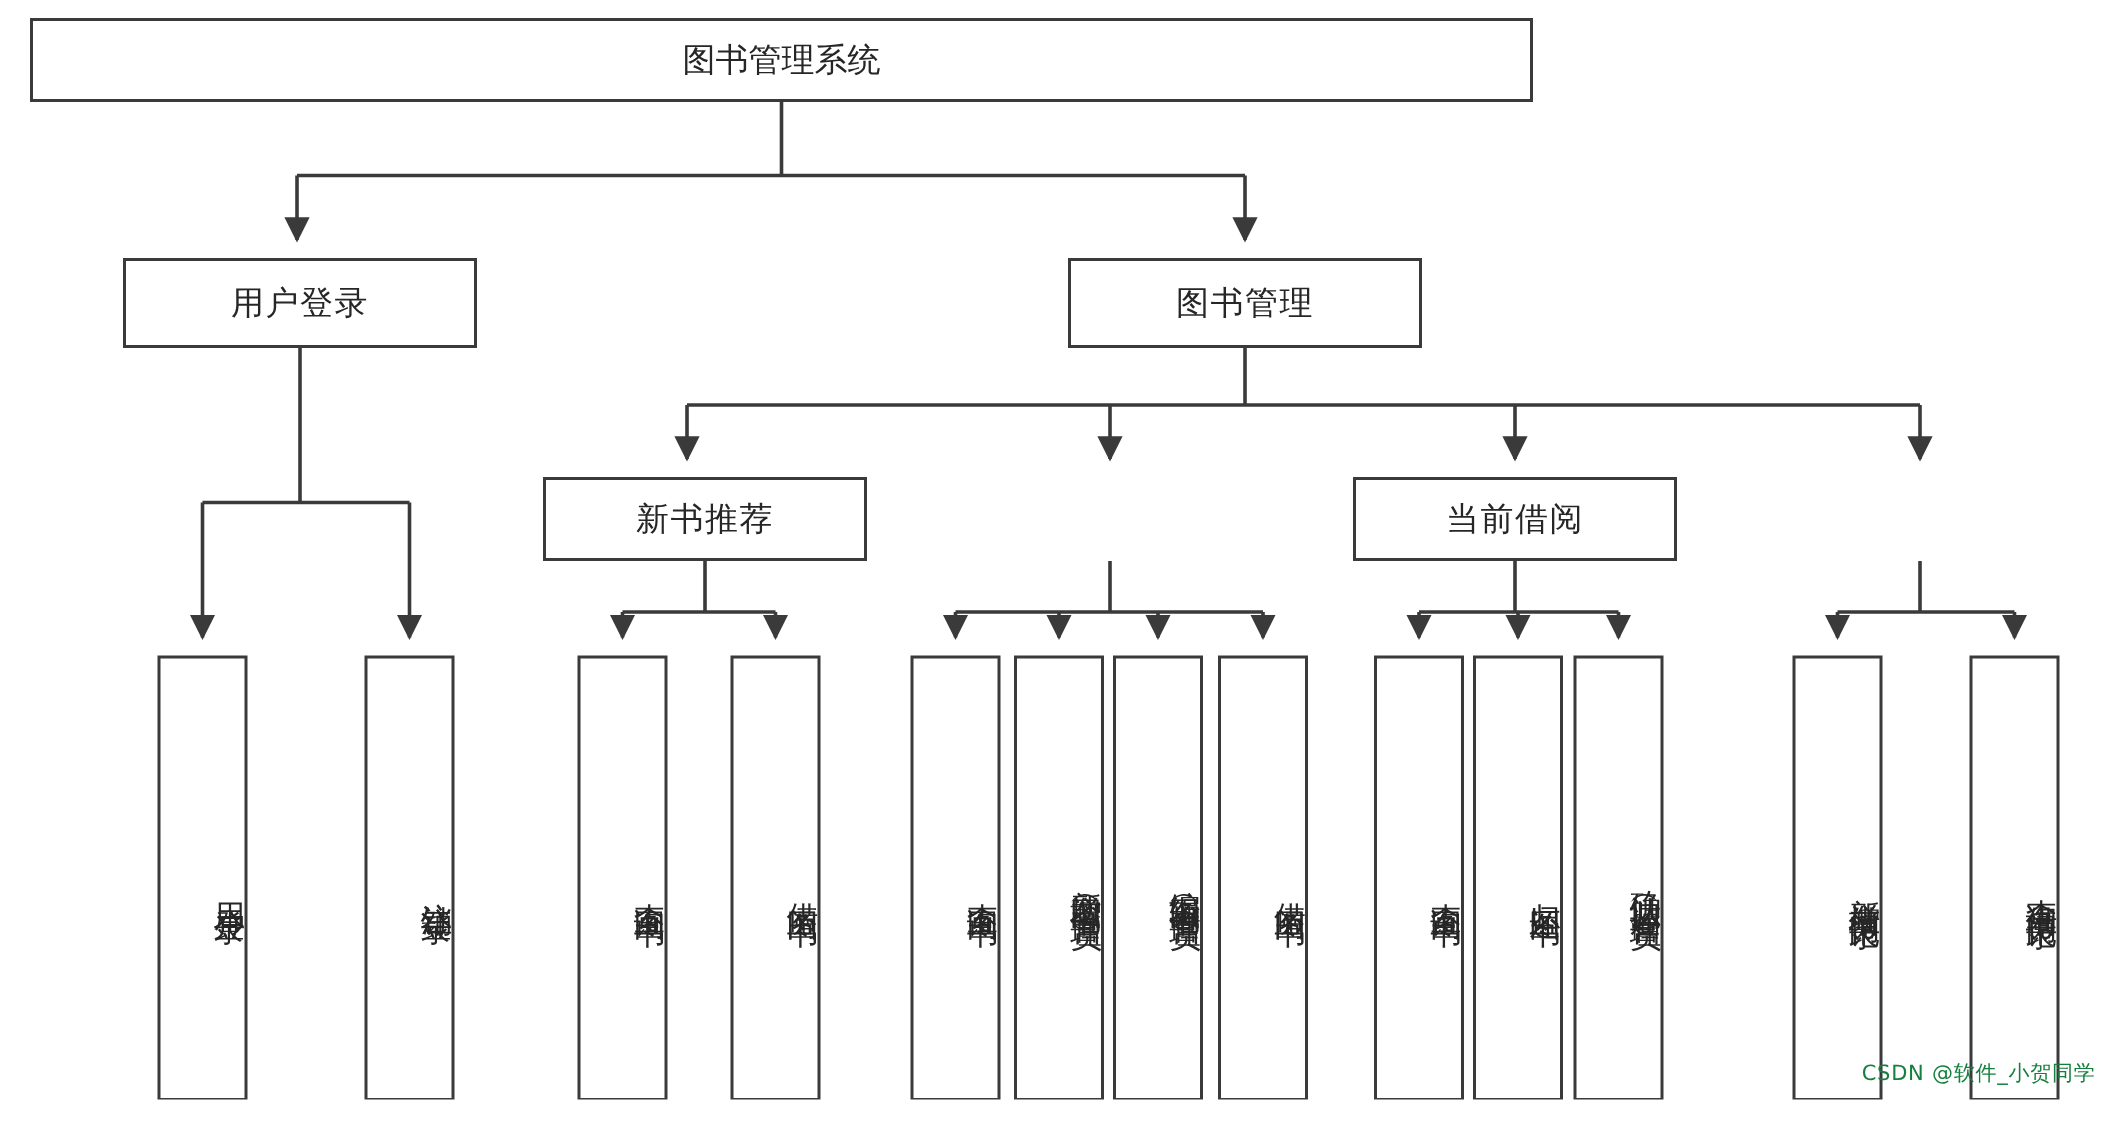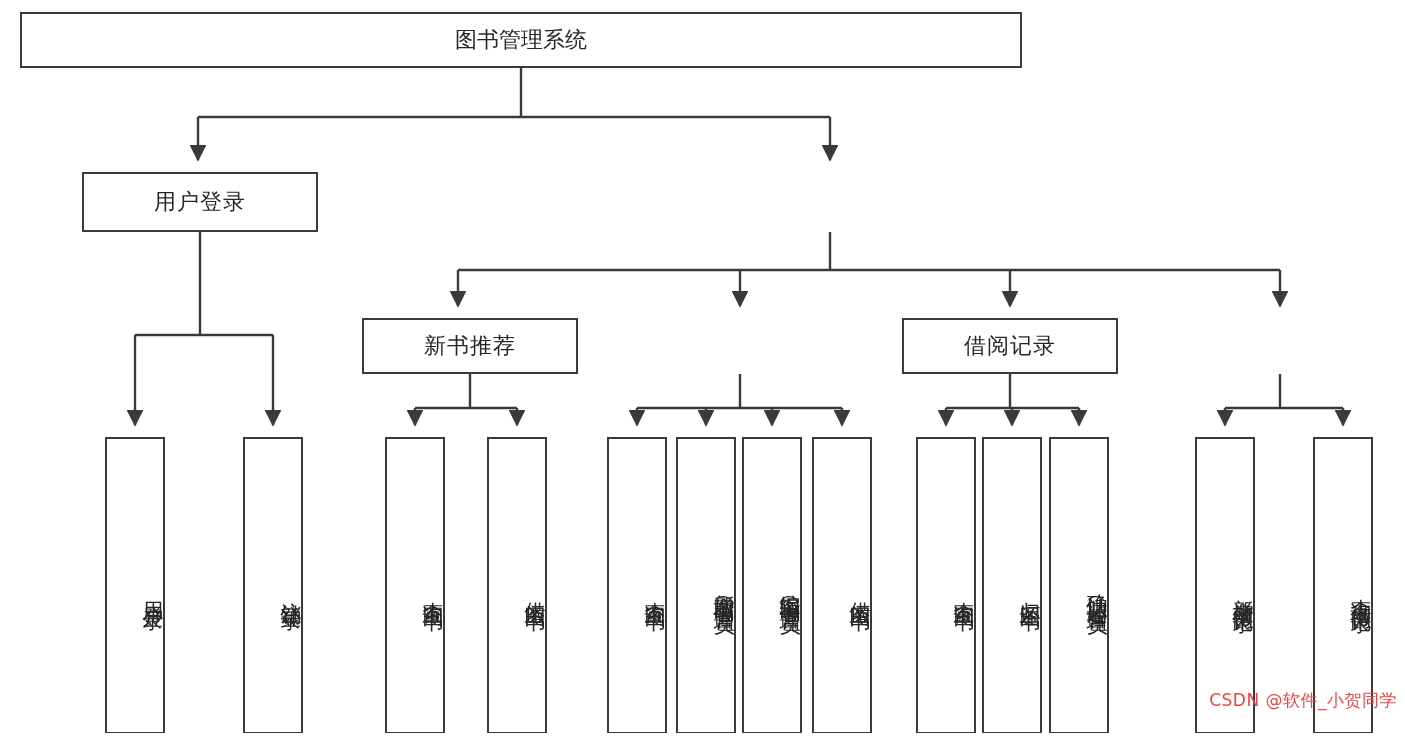--- a/index.html
+++ b/index.html
@@ -31,23 +31,23 @@
     white-space:nowrap;
   }
   .node.v > span{
     writing-mode:vertical-rl;
     text-orientation:upright;
     display:block;
   }
   .watermark{
     position:absolute;
     right:8px;
-    bottom:21px;
-    font-size:17px;
-    color:#ef4444;
+    bottom:8px;
+    font-size:14px;
+    color:#15803d;
     letter-spacing:0.5px;
     white-space:nowrap;
     user-select:none;
   }
 </style>
 </head>
 <body>
 
 <div id="canvas">
 
@@ -97,23 +97,24 @@
       <path d="M 1280 374 L 1280 408"></path>
       <path d="M 1225 408 L 1343 408"></path>
       <path d="M 1225 408 L 1225 425" marker-end="url(#arrow)"></path>
       <path d="M 1343 408 L 1343 425" marker-end="url(#arrow)"></path>
     </g>
   </svg>
 
   <div class="node root" style="left:20px;top:12px;width:1002px;height:56px;">图书管理系统</div>
 
   <div class="node h" style="left:82px;top:172px;width:236px;height:60px;">用户登录</div>
+  <div class="node h" style="left:712px;top:172px;width:236px;height:60px;">图书管理</div>
 
   <div class="node h" style="left:362px;top:318px;width:216px;height:56px;">新书推荐</div>
-  <div class="node h" style="left:902px;top:318px;width:216px;height:56px;">借阅记录</div>
+  <div class="node h" style="left:902px;top:318px;width:216px;height:56px;">当前借阅</div>
 
   <div class="node v" style="left:105px;top:437px;width:60px;height:297px;">
     <span>用户登录</span>
   </div>
   <div class="node v" style="left:243px;top:437px;width:60px;height:297px;">
     <span>注销登录</span>
   </div>
 
   <div class="node v" style="left:385px;top:437px;width:60px;height:297px;">
     <span>查询图书</span>

